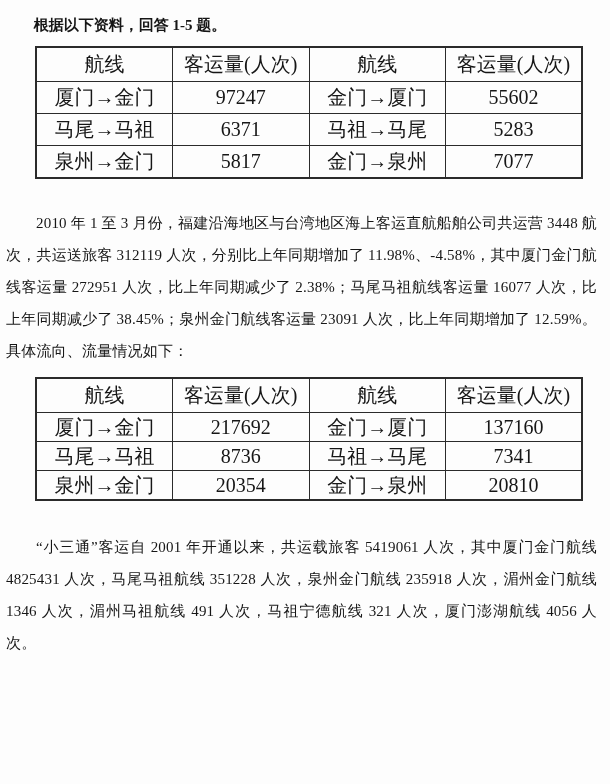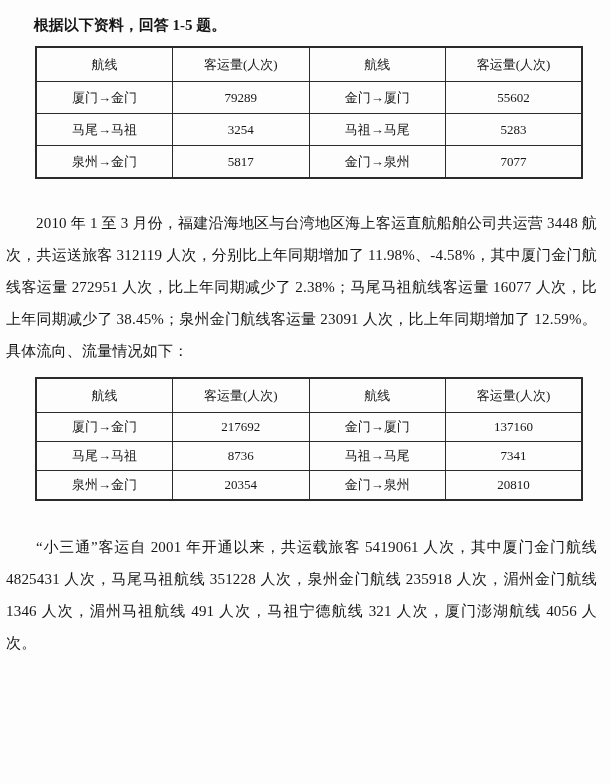--- a/index.html
+++ b/index.html
@@ -41,21 +41,21 @@
     margin: 10px 0 0 29px;
     border: 2px solid #2b2b2b;
   }
   .table-2010 { margin-top: 34px; }
   table.data-table th,
   table.data-table td {
     border: 1px solid #2b2b2b;
     text-align: center;
     vertical-align: middle;
     font-weight: normal;
-    font-size: 13px;
+    font-size: 20px;
     padding: 0;
   }
   table.data-table th { height: 33px; }
   .table-2008 td { height: 31px; }
   .table-2010 td { height: 28px; }
 </style>
 </head>
 <body>
 
 <div class="page">
@@ -68,27 +68,27 @@
         <tr>
           <th>航线</th>
           <th>客运量(人次)</th>
           <th>航线</th>
           <th>客运量(人次)</th>
         </tr>
       </thead>
       <tbody>
         <tr>
           <td>厦门→金门</td>
-          <td>79289</td>
+          <td>97247</td>
           <td>金门→厦门</td>
           <td>55602</td>
         </tr>
         <tr>
           <td>马尾→马祖</td>
-          <td>3254</td>
+          <td>6371</td>
           <td>马祖→马尾</td>
           <td>5283</td>
         </tr>
         <tr>
           <td>泉州→金门</td>
           <td>5817</td>
           <td>金门→泉州</td>
           <td>7077</td>
         </tr>
       </tbody>

